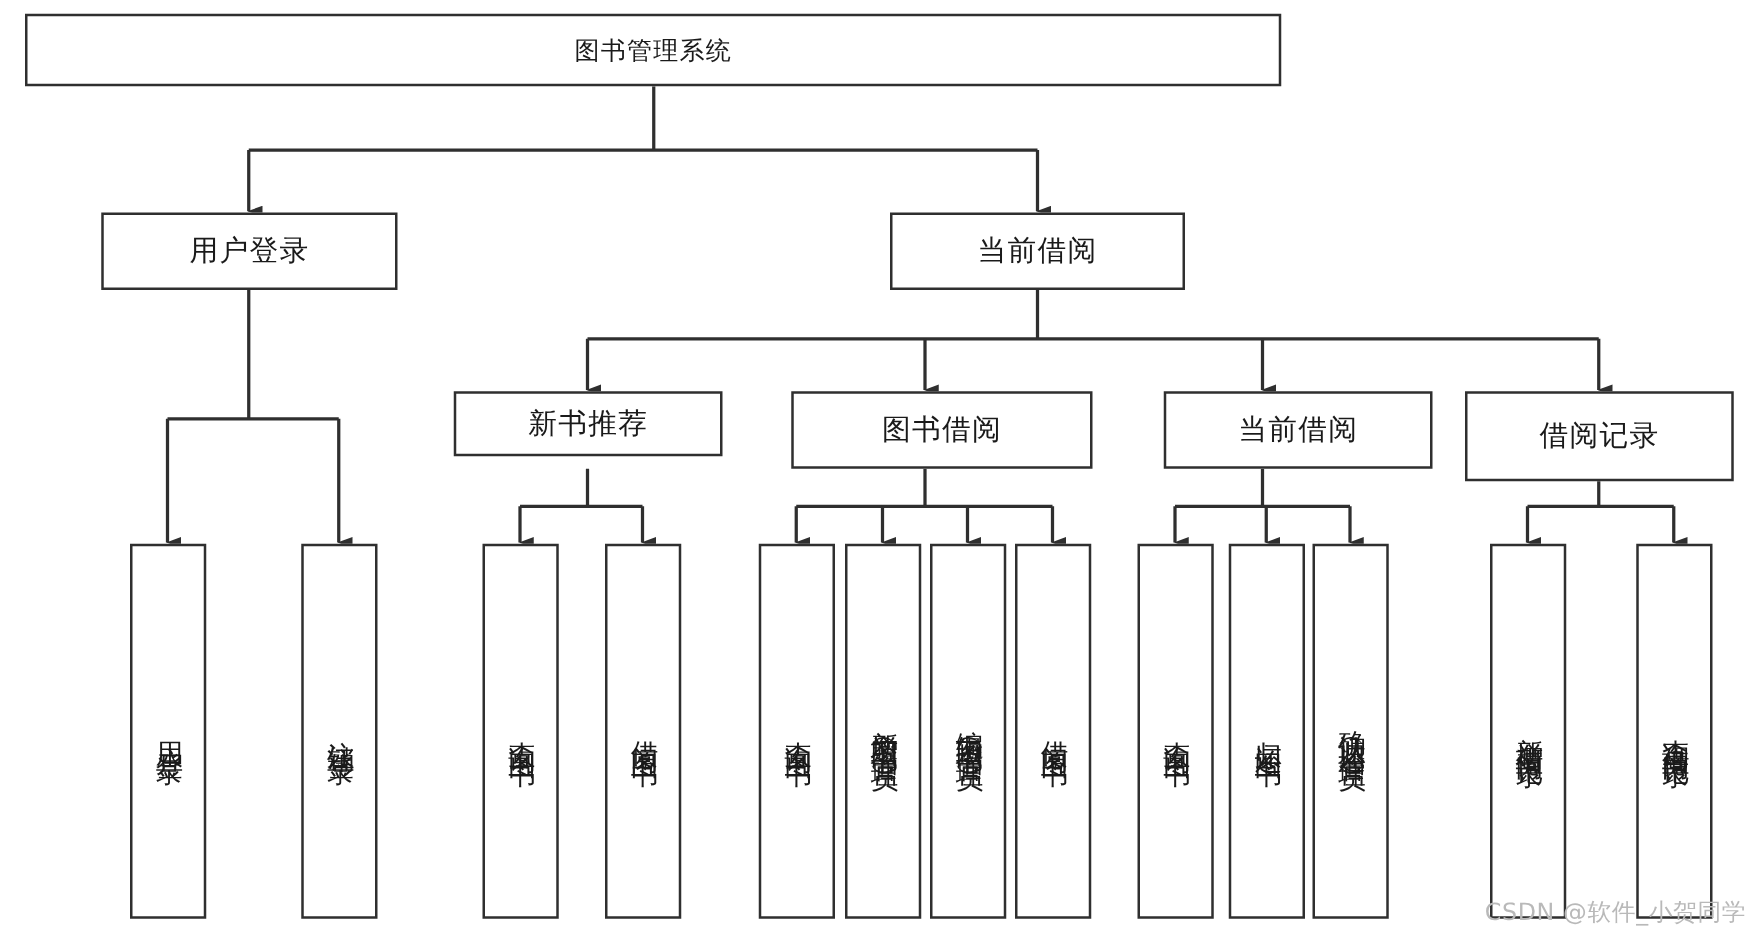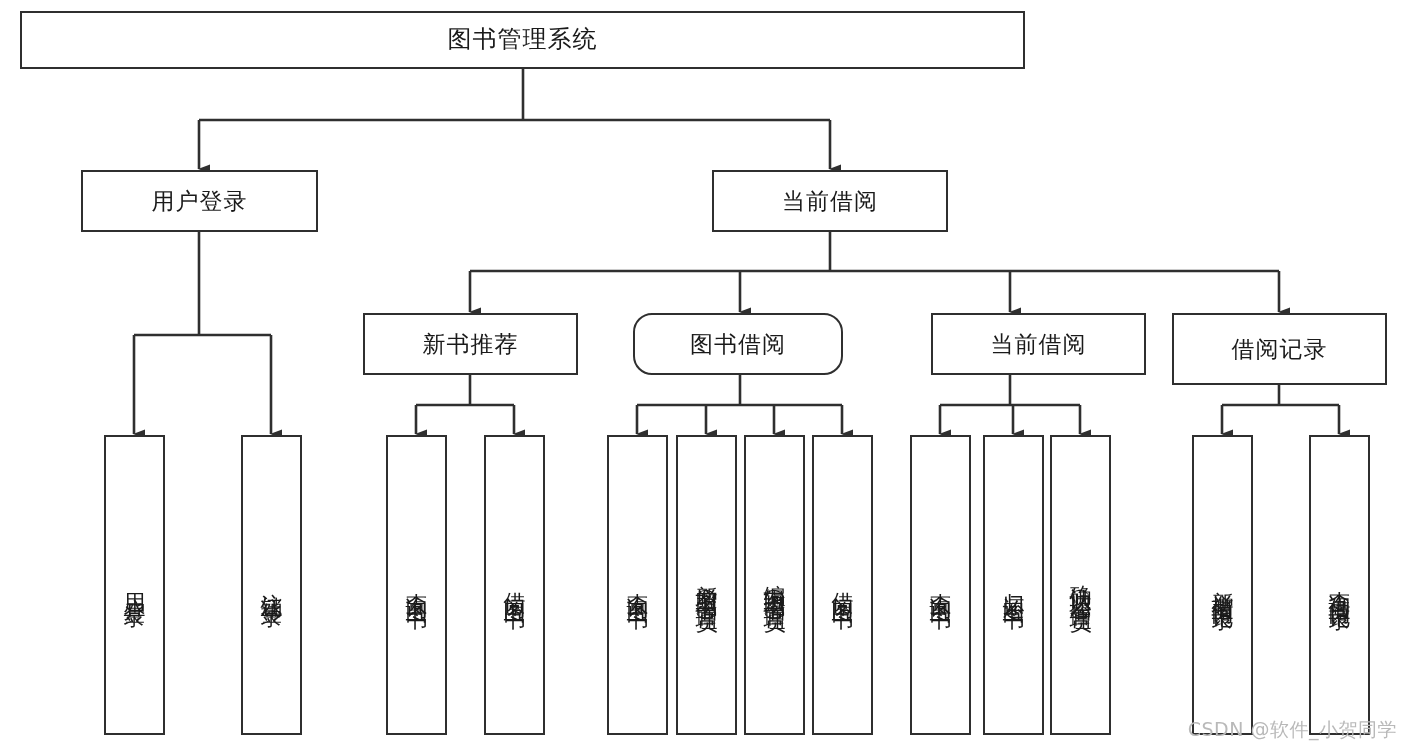--- a/index.html
+++ b/index.html
@@ -37,21 +37,21 @@
     color: #1a1a1a;
   }
   .node-label {
     font-size: 23px;
     line-height: 1.15;
     letter-spacing: 1px;
     white-space: nowrap;
     color: #1a1a1a;
   }
   .node.root .node-label {
-    font-size: 24px;
+    font-size: 20px;
   }
   
   .node.leaf {
     align-items: center;
     justify-content: center;
     padding: 4px 0;
   }
   .node.leaf .node-label {
     writing-mode: vertical-rl;
     text-orientation: upright;
@@ -126,24 +126,24 @@
   <div id="nodes-layer">
       <div class="node root tall" style="left: 20px; top: 11px; width: 1005px; height: 58px;">
         <span class="node-label">图书管理系统</span>
       </div>
       <div class="node" style="left: 81px; top: 170px; width: 237px; height: 62px;">
         <span class="node-label">用户登录</span>
       </div>
       <div class="node" style="left: 712px; top: 170px; width: 236px; height: 62px;">
         <span class="node-label">当前借阅</span>
       </div>
-      <div class="node" style="left: 363px; top: 313px; width: 215px; height: 62px;">
+      <div class="node" style="left: 363px; top: 313px; width: 215px; height: 52px;">
         <span class="node-label">新书推荐</span>
       </div>
-      <div class="node" style="left: 633px; top: 313px; width: 210px; height: 62px; border-radius: 19px;">
+      <div class="node" style="left: 633px; top: 313px; width: 241px; height: 62px;">
         <span class="node-label">图书借阅</span>
       </div>
       <div class="node" style="left: 903px; top: 313px; width: 215px; height: 62px; margin-left: 28px;">
         <span class="node-label">当前借阅</span>
       </div>
       <div class="node" style="left: 1172px; top: 313px; width: 215px; height: 72px;">
         <span class="node-label">借阅记录</span>
       </div>
       <div class="node leaf" style="left: 104px; top: 435px; width: 61px; height: 300px;">
         <span class="node-label">用户登录</span>

